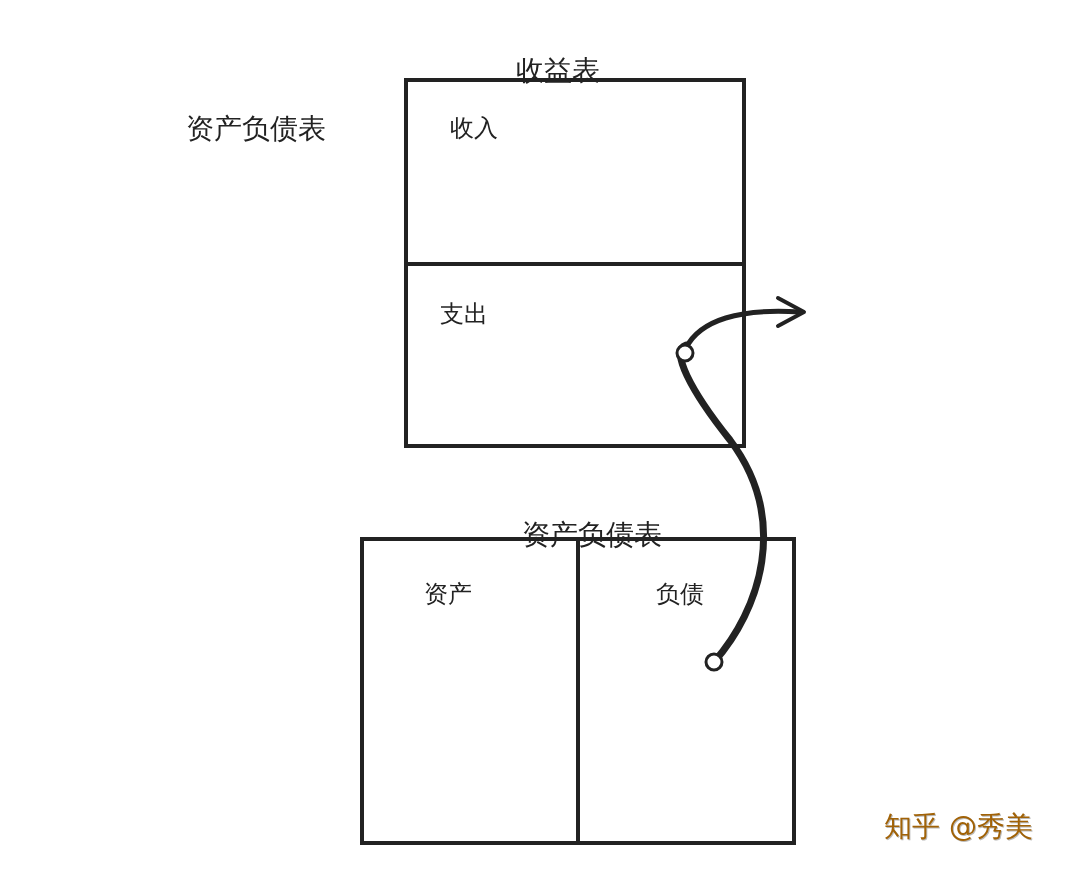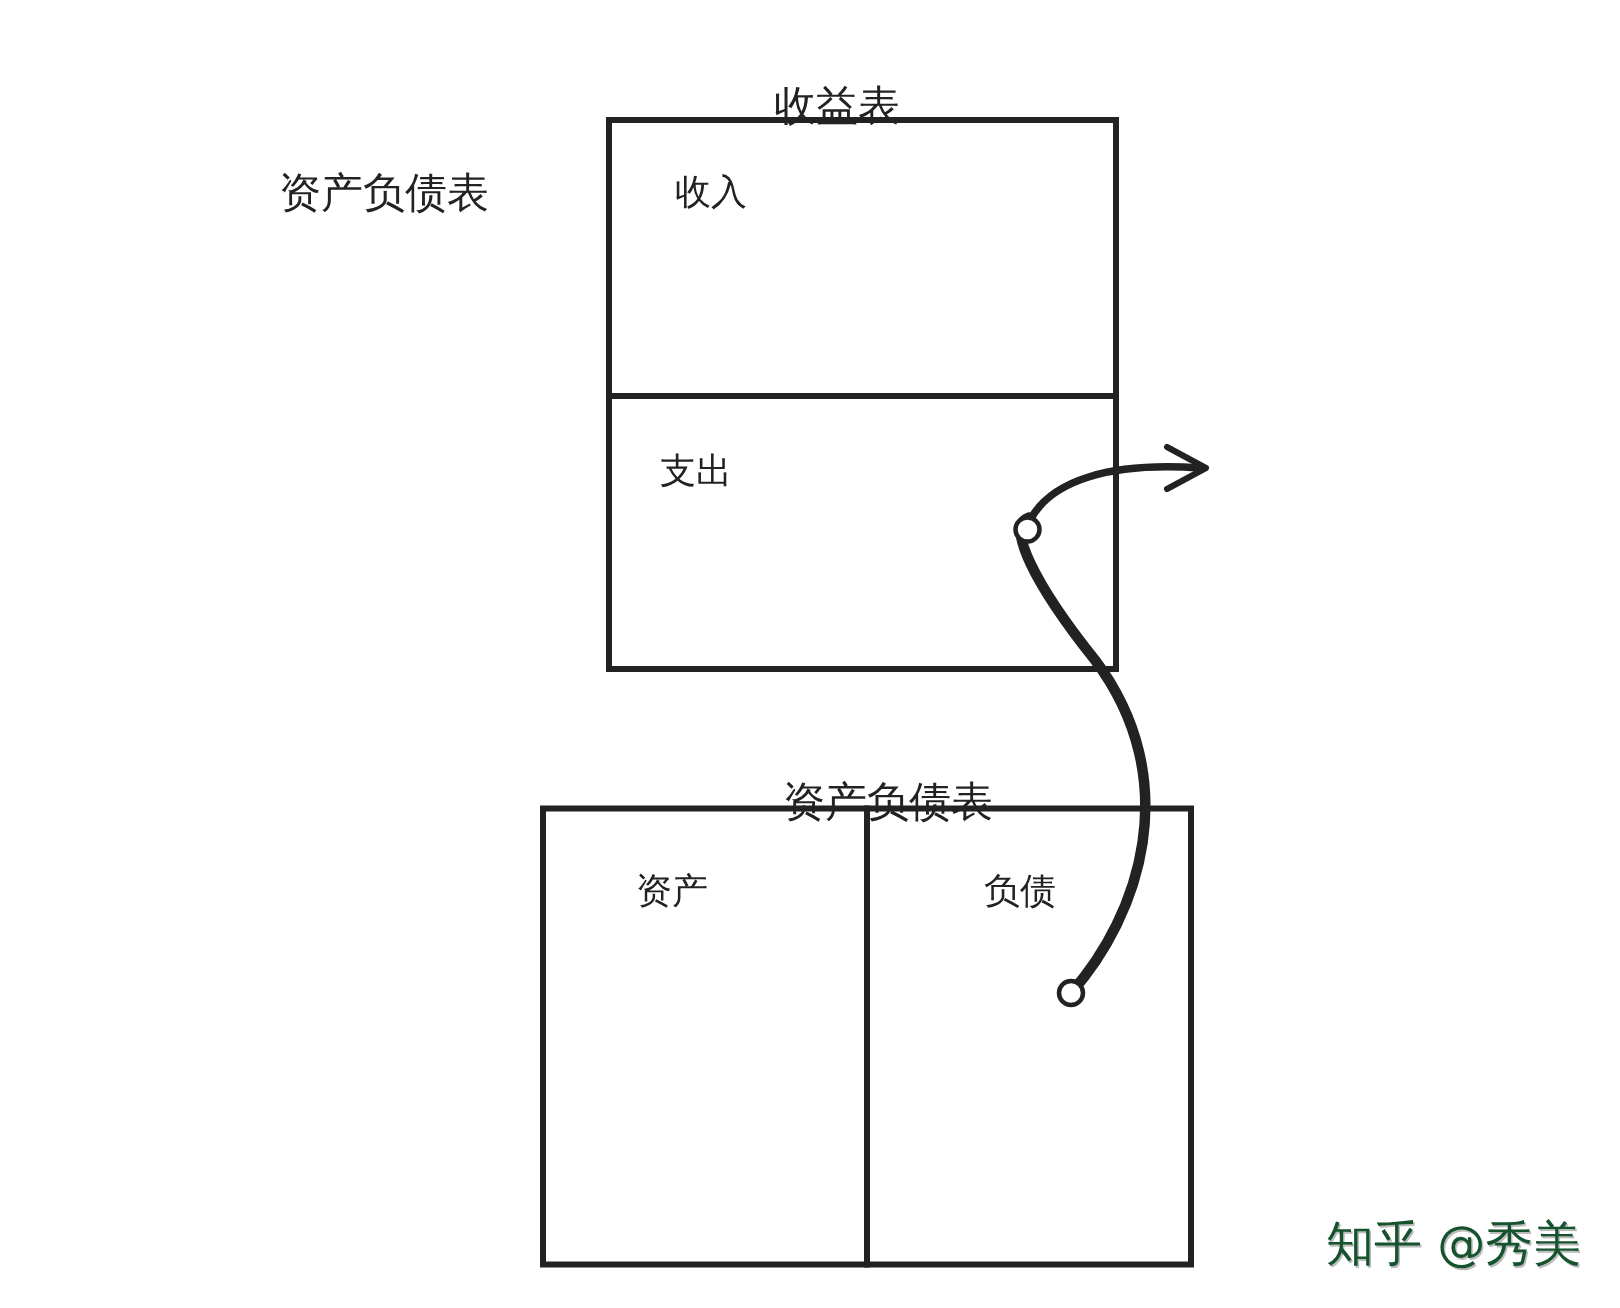--- a/index.html
+++ b/index.html
@@ -3,21 +3,21 @@
 <meta charset="utf-8">
 <style>
   html, body { margin:0; padding:0; background:#fff; }
   body { width:1080px; height:872px; position:relative; overflow:hidden;
          font-family:"DejaVu Sans", sans-serif; color:#222; }
   .lbl { position:absolute; font-size:28px; white-space:nowrap;margin-top:16px; }
   .sm { font-size:24px; }
   .box { position:absolute; border:4px solid #222; box-sizing:border-box; }
   .hline { position:absolute; background:#222; height:4px; }
   .vline { position:absolute; background:#222; width:4px; }
-  .wm { position:absolute; font-size:32px; color:#14532d; text-shadow:1px 1px 0 #bbb; }
+  .wm { position:absolute; font-size:28px; color:#a16207; text-shadow:1px 1px 0 #bbb; }
   svg { position:absolute; left:0; top:0; }
 </style>
 </head>
 <body>
 
 <div class="lbl" style="left:516px;top:36px;">收益表</div>
 <div class="lbl" style="left:186px;top:94px;">资产负债表</div>
 
 <div class="box" style="left:404px;top:78px;width:342px;height:370px;"></div>
 <div class="hline" style="left:404px;top:262px;width:342px;"></div>

